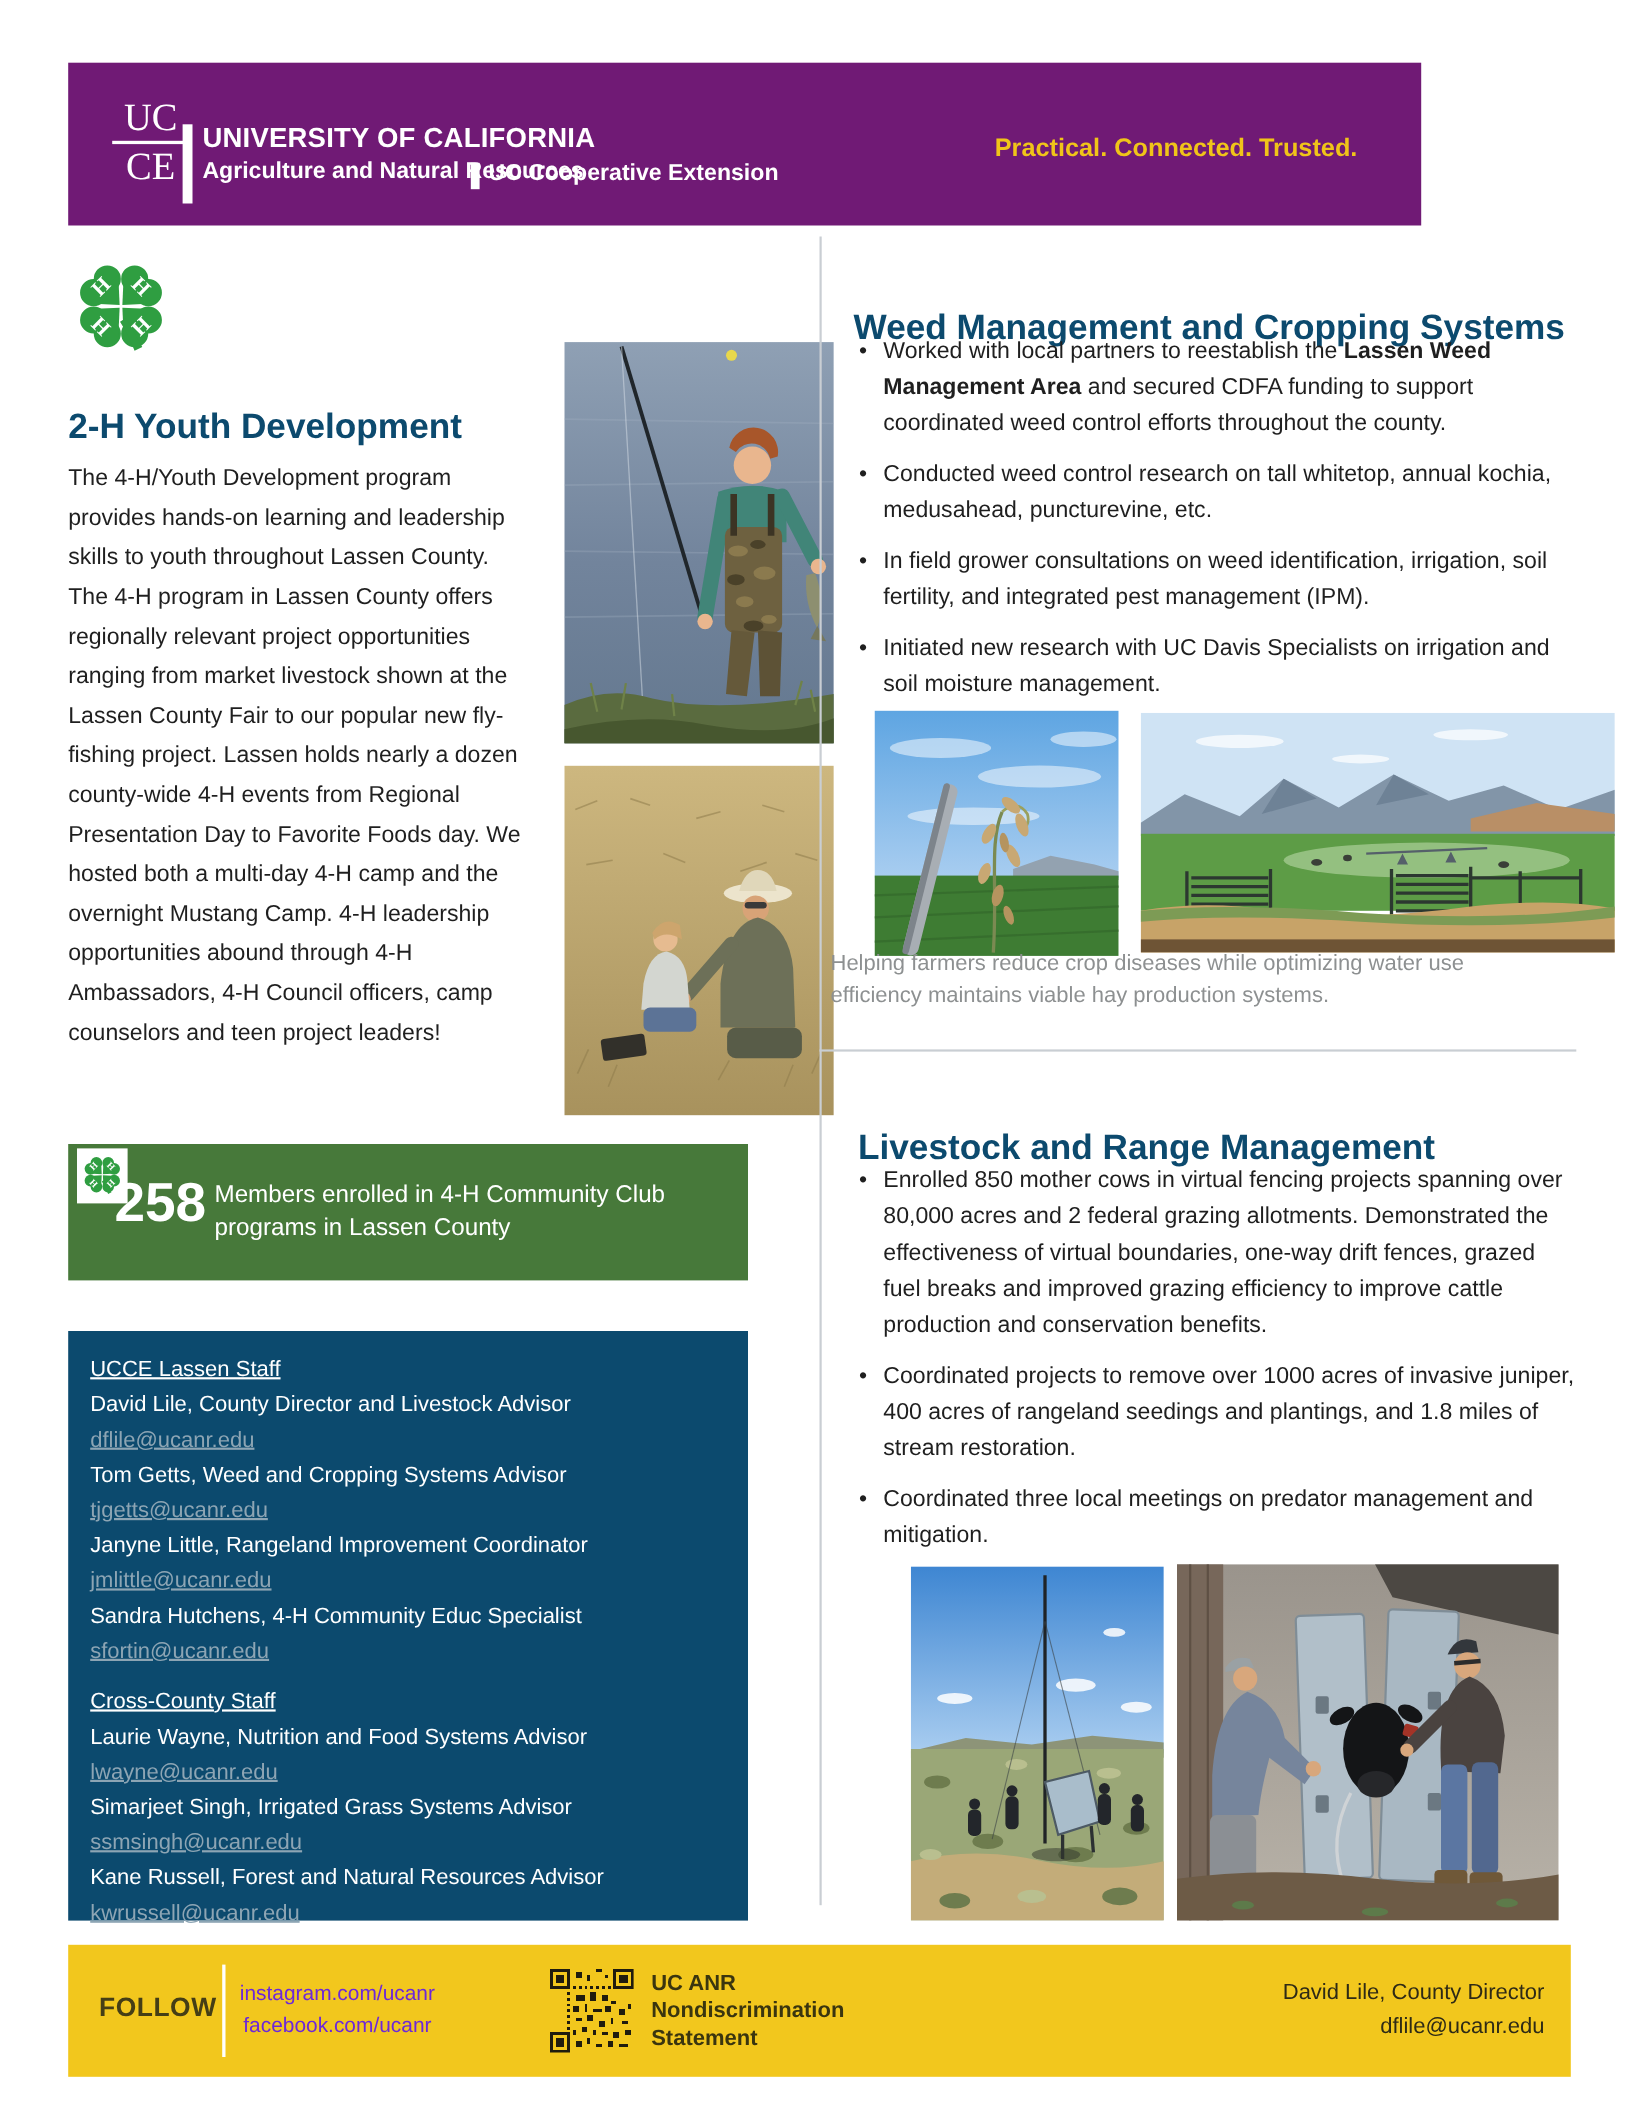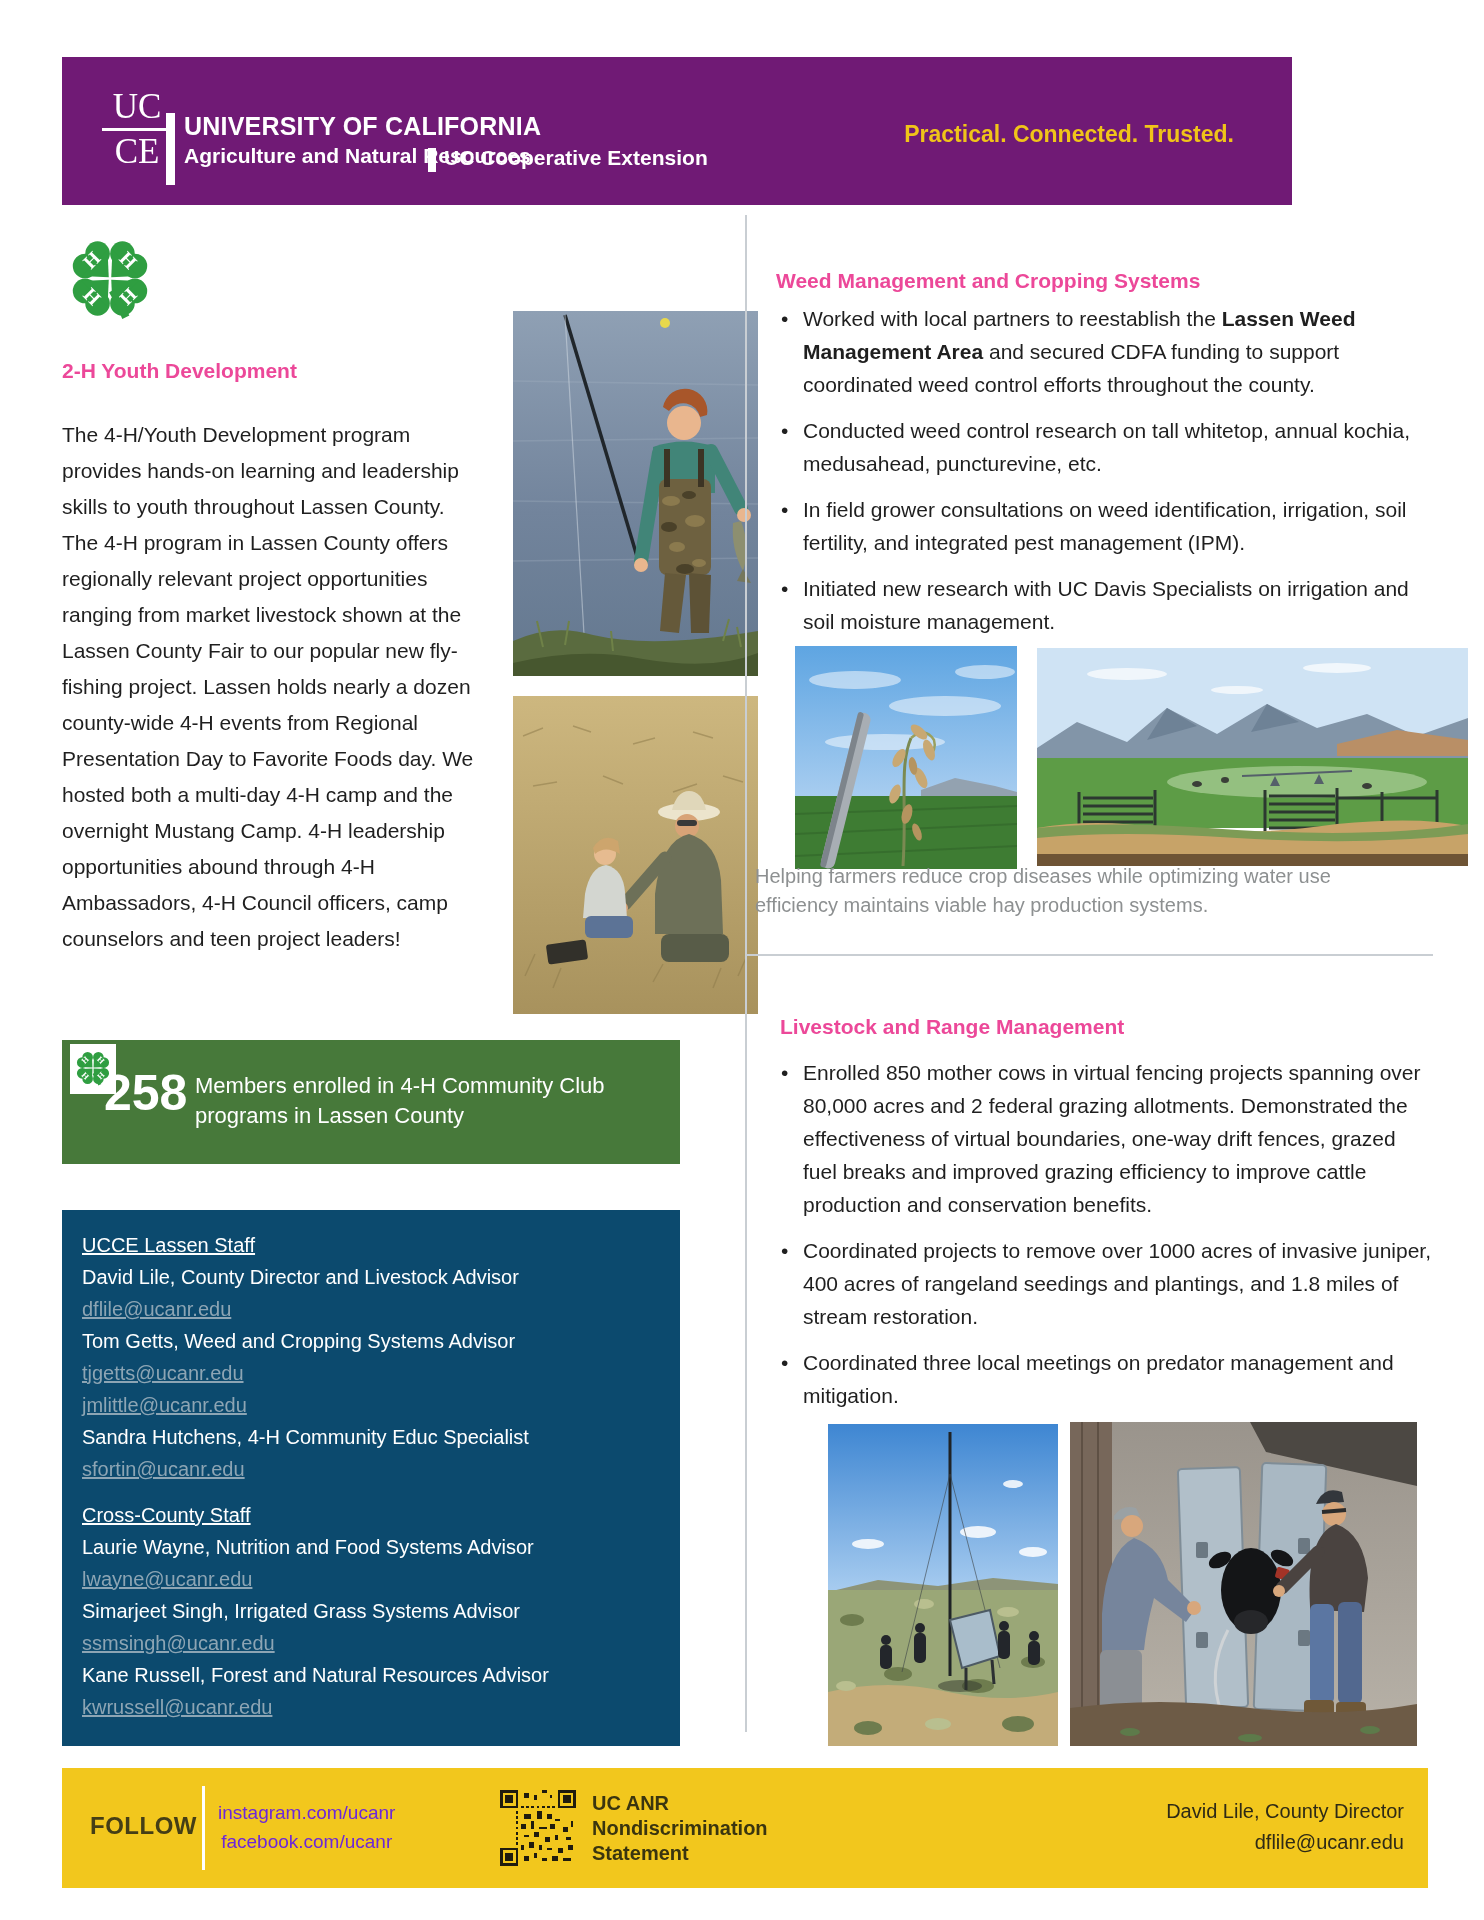--- a/index.html
+++ b/index.html
@@ -14,21 +14,21 @@
   .ucce-logo .lt{display:block;padding-bottom:4px;border-bottom:3px solid #fff;}
   .ucce-logo .lb{display:block;padding-top:3px;}
   .vbar{background:#fff;}
   .org-block{left:122px;top:56px;color:#fff;}
   .org-name{font-size:25px;font-weight:700;letter-spacing:.2px;line-height:1.1;}
   .org-sub{font-size:21px;font-weight:700;margin-top:3px;}
   .division{left:382px;top:89px;color:#fff;font-size:21px;font-weight:700;}
   .tagline{right:58px;top:64px;color:#f0c419;font-size:23px;font-weight:700;}
 
   
-  .h-blue{color:#ec4899;font-size:21px;font-weight:700;}
+  .h-blue{color:#0c4a6e;font-size:32px;font-weight:700;}
   .intro-text{left:62px;top:396px;width:412px;font-size:21px;line-height:36px;color:#1f1f1f;}
   .photo{display:block;}
   .photo svg{display:block;width:100%;height:100%;}
 
   .banner{left:62px;top:1040px;width:618px;height:124px;background:#47793a;}
   .badge{left:8px;top:4px;width:46px;height:50px;background:#fff;display:flex;align-items:center;justify-content:center;}
   .count{left:42px;top:24px;color:#fff;font-size:50px;font-weight:700;}
   .banner-label{left:133px;top:31px;width:490px;color:#fff;font-size:22px;line-height:30px;}
 
   .staff-box{left:62px;top:1210px;width:618px;height:536px;background:#0c4a6e;color:#fff;
@@ -242,20 +242,21 @@
     <div class="abs banner-label">Members enrolled in 4-H Community Club programs in Lassen County</div>
   </div>
 
   <div class="abs staff-box">
     <div class="staff-group">
       <div class="staff-title">UCCE Lassen Staff</div>
       <div class="staff-name">David Lile, County Director and Livestock Advisor</div>
       <a class="staff-email">dflile@ucanr.edu</a>
       <div class="staff-name">Tom Getts, Weed and Cropping Systems Advisor</div>
       <a class="staff-email">tjgetts@ucanr.edu</a>
+      <div class="staff-name">Janyne Little, Rangeland Improvement Coordinator</div>
       <a class="staff-email">jmlittle@ucanr.edu</a>
       <div class="staff-name">Sandra Hutchens, 4-H Community Educ Specialist</div>
       <a class="staff-email">sfortin@ucanr.edu</a>
     </div>
     <div class="staff-group">
       <div class="staff-title">Cross-County Staff</div>
       <div class="staff-name">Laurie Wayne, Nutrition and Food Systems Advisor</div>
       <a class="staff-email">lwayne@ucanr.edu</a>
       <div class="staff-name">Simarjeet Singh, Irrigated Grass Systems Advisor</div>
       <a class="staff-email">ssmsingh@ucanr.edu</a>

